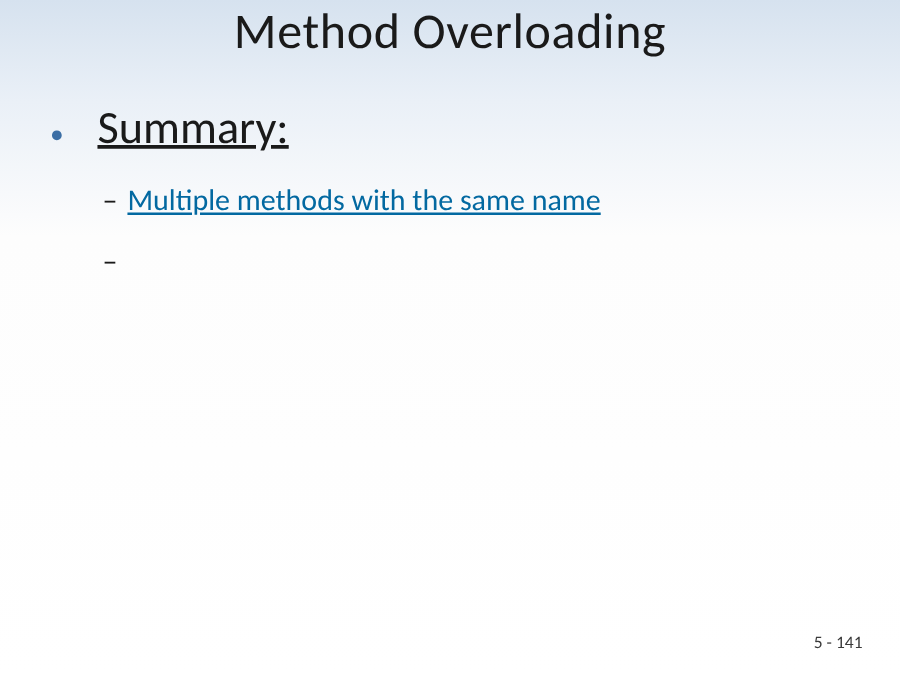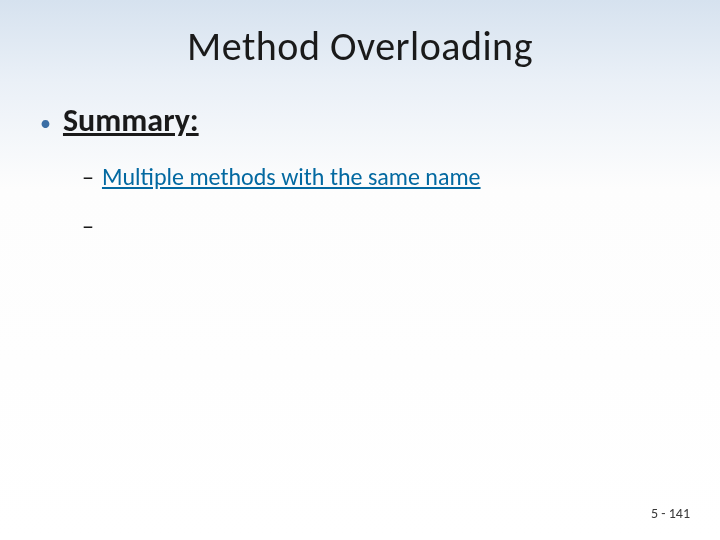--- a/index.html
+++ b/index.html
@@ -7,43 +7,43 @@
     body {
       font-family: Calibri, 'Segoe UI', Arial, sans-serif;
       background: linear-gradient(to bottom, #d6e2ef 0%, #eaf0f7 15%, #fdfdfd 35%, #ffffff 100%);
       position: relative;
     }
     .title {
       text-align: center;
       font-size: 40px;
       font-weight: 400;
       color: #1a1a1a;
-      padding-top: 22px;
       letter-spacing: 0.5px;
     }
     .content {
       padding-left: 40px;
       padding-top: 30px;
     }
     .bullet-l1 {
       display: flex;
       align-items: baseline;
       margin-bottom: 22px;
     }
     .bullet-l1 .dot {
       color: #3b6ea5;
       font-size: 22px;
       margin-right: 12px;
       line-height: 1;
     }
     .bullet-l1 .txt {
-      font-size: 32px;
-      font-weight: 700;
+      font-size: 37px;
+      font-weight: 400;
       text-decoration: underline;
       color: #1a1a1a;
+      margin-left: 15px;
     }
     .bullet-l2 {
       display: flex;
       align-items: baseline;
       margin-left: 42px;
       margin-bottom: 20px;
     }
     .bullet-l2 .dash {
       color: #1a1a1a;
       font-size: 24px;

